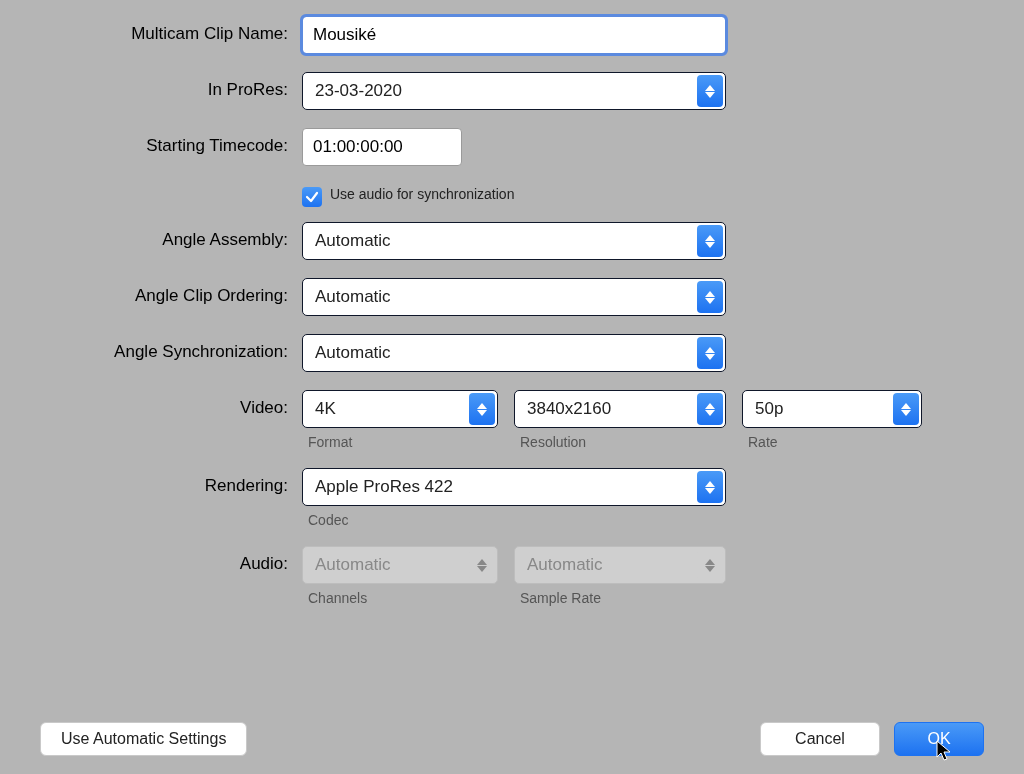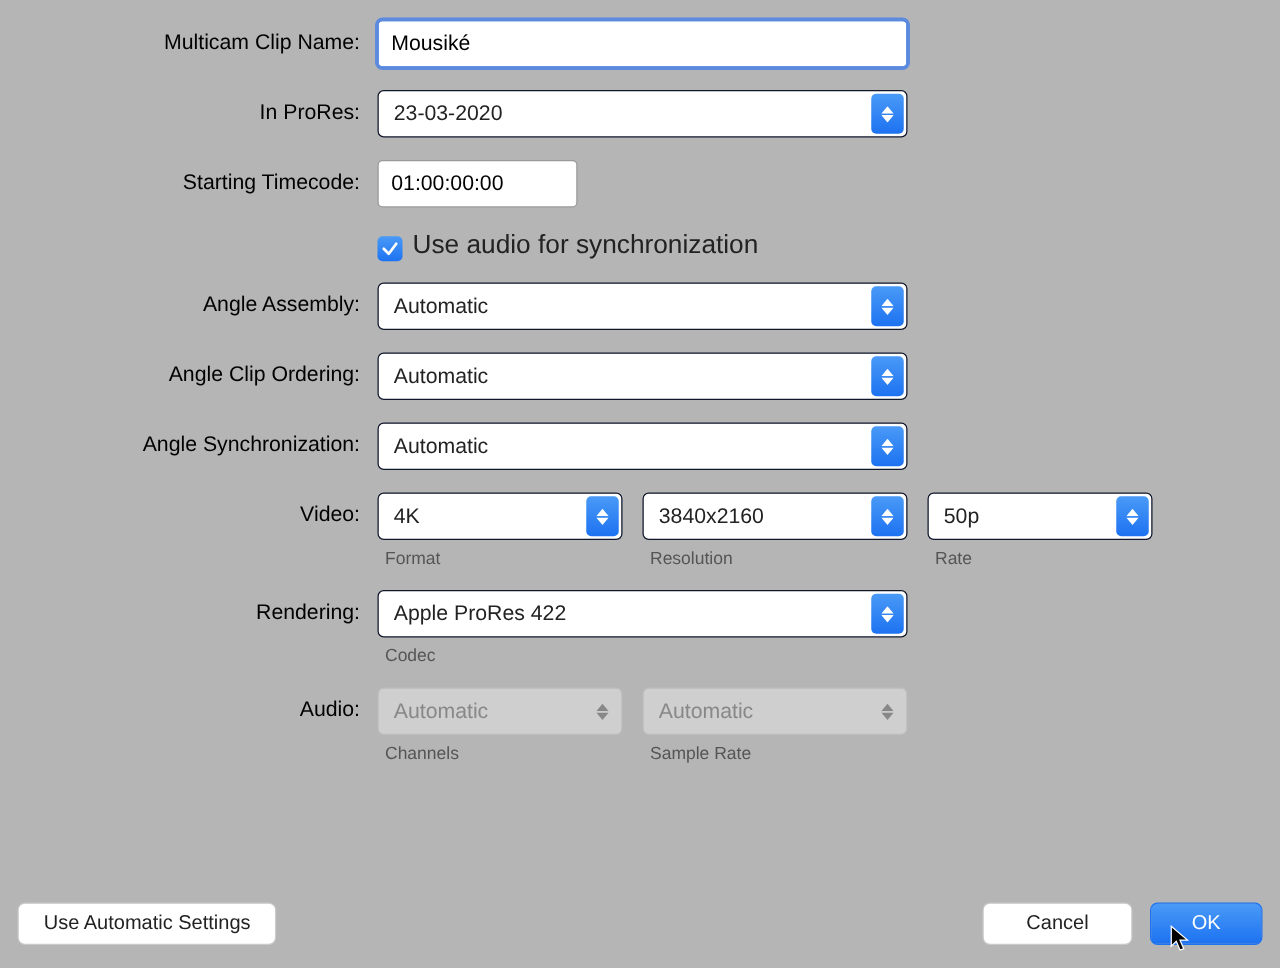--- a/index.html
+++ b/index.html
@@ -113,30 +113,30 @@
       margin-right: 8px;
       position: relative;
       top: 3px;
     }
     .checkbox svg { display: block; }
     .checkbox-row {
       display: flex;
       align-items: center;
     }
     .checkbox-label {
-      font-size: 21px;
+      font-size: 14px;
       color: #222;
     }
     .button-bar {
       position: absolute;
       left: 0;
       right: 0;
       bottom: 18px;
       display: flex;
-      padding: 0 14px;
+      padding: 0 40px;
     }
     .spacer { flex: 1; }
     .btn {
       height: 34px;
       padding: 0 20px;
       border-radius: 6px;
       font-size: 16px;
       display: inline-flex;
       align-items: center;
       justify-content: center;

